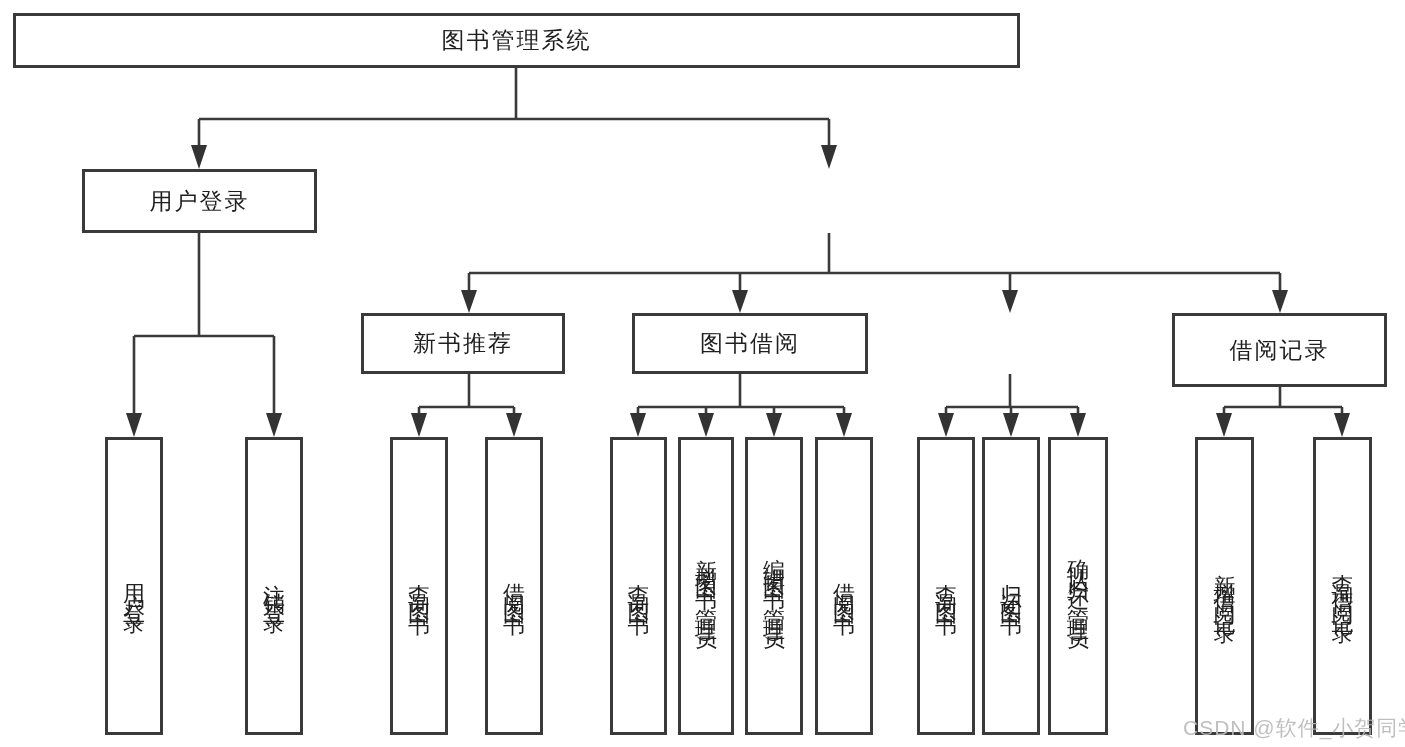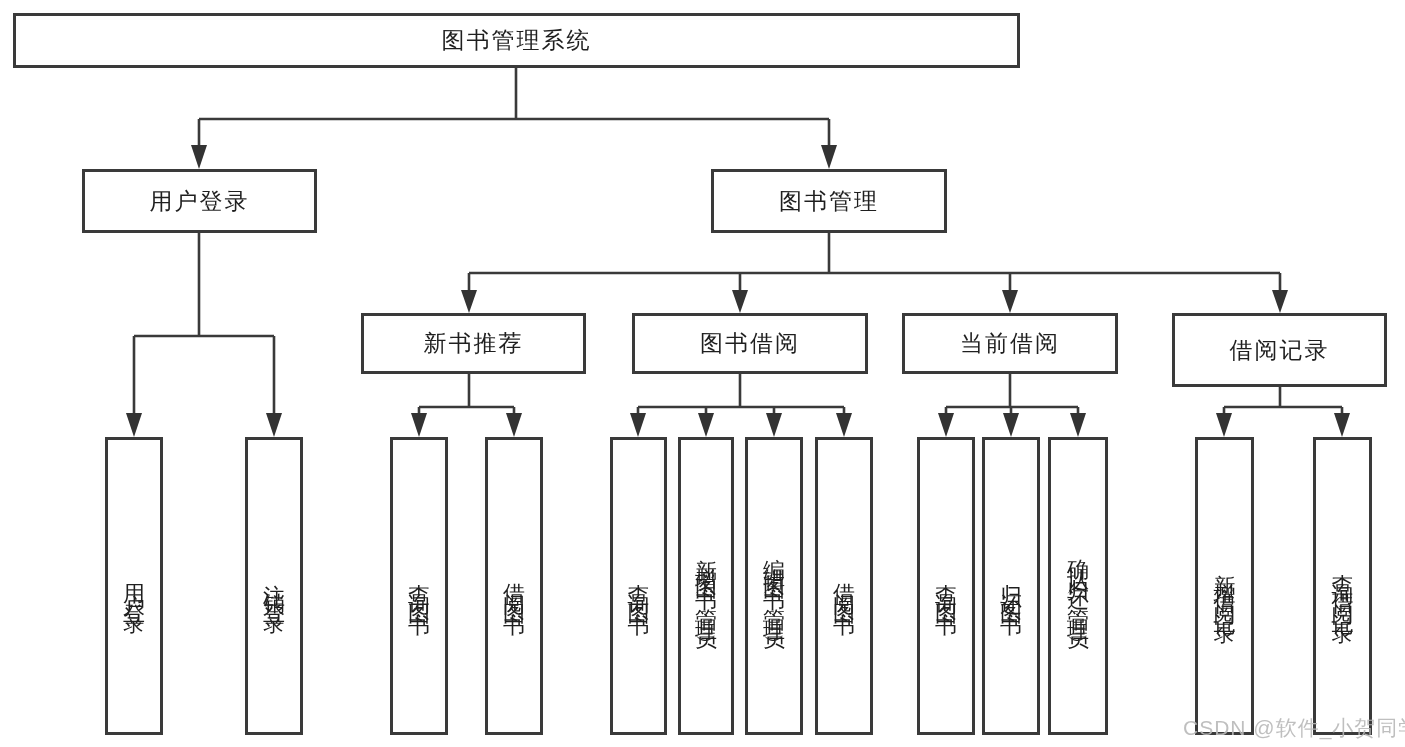--- a/index.html
+++ b/index.html
@@ -88,32 +88,26 @@
     </g>
   </svg>
 
   <div class="box h" style="left:13px;top:13px;width:1007px;height:55px">
     <span>图书管理系统</span>
   </div>
 
   <div class="box h" style="left:82px;top:169px;width:235px;height:64px">
     <span>用户登录</span>
   </div>
-  <div class="box h" style="left:711px;top:169px;width:236px;height:64px">
-    <span>图书管理</span>
-  </div>
 
-  <div class="box h" style="left:361px;top:313px;width:225px;height:61px">
+  <div class="box h" style="left:361px;top:313px;width:204px;height:61px">
     <span>新书推荐</span>
   </div>
   <div class="box h" style="left:632px;top:313px;width:236px;height:61px">
     <span>图书借阅</span>
-  </div>
-  <div class="box h" style="left:902px;top:313px;width:216px;height:61px">
-    <span>当前借阅</span>
   </div>
   <div class="box h" style="left:1172px;top:313px;width:215px;height:74px">
     <span>借阅记录</span>
   </div>
 
   <div class="box v" style="left:105px;top:437px;width:58px;height:298px">
     <span>用户登录</span>
   </div>
   <div class="box v" style="left:245px;top:437px;width:58px;height:298px">
     <span>注销登录</span>

